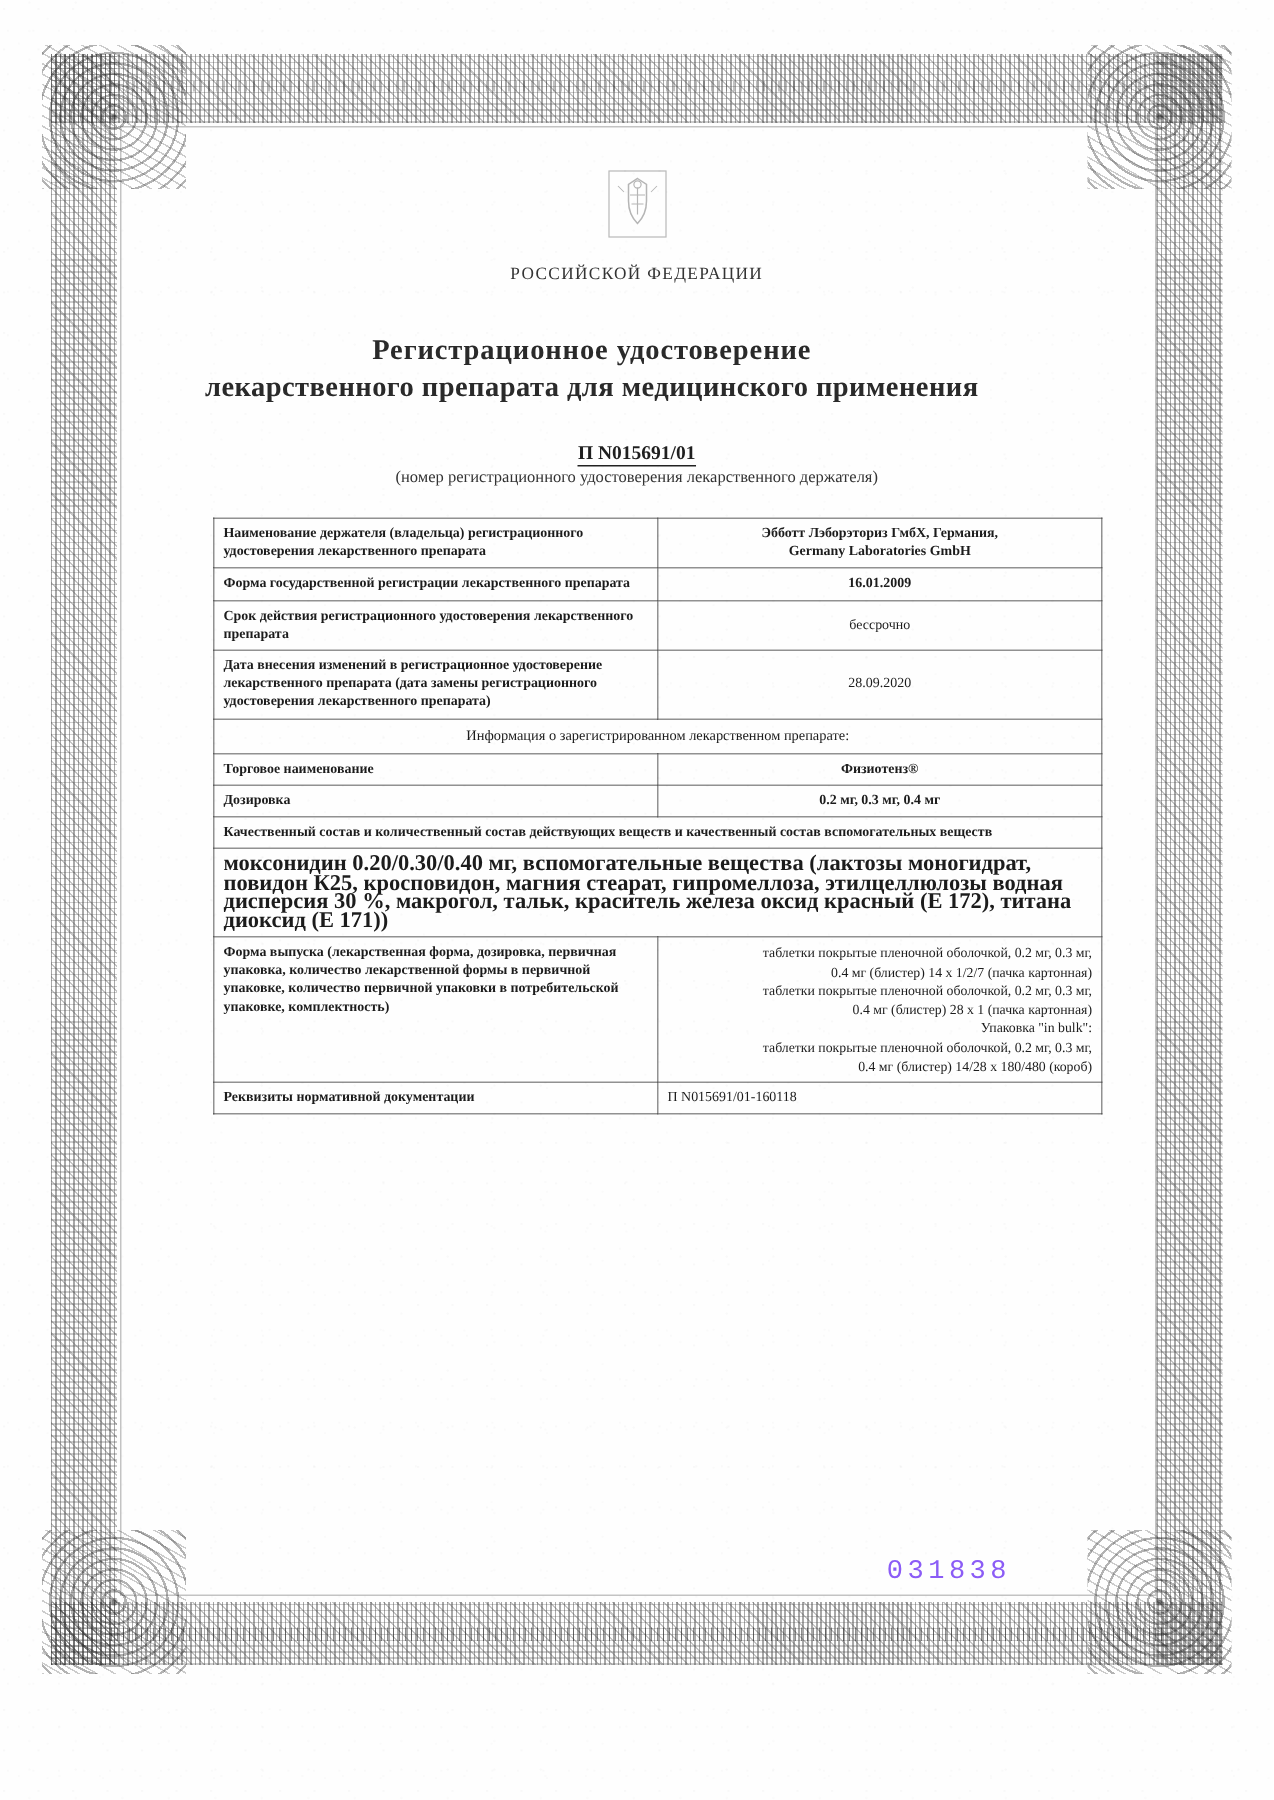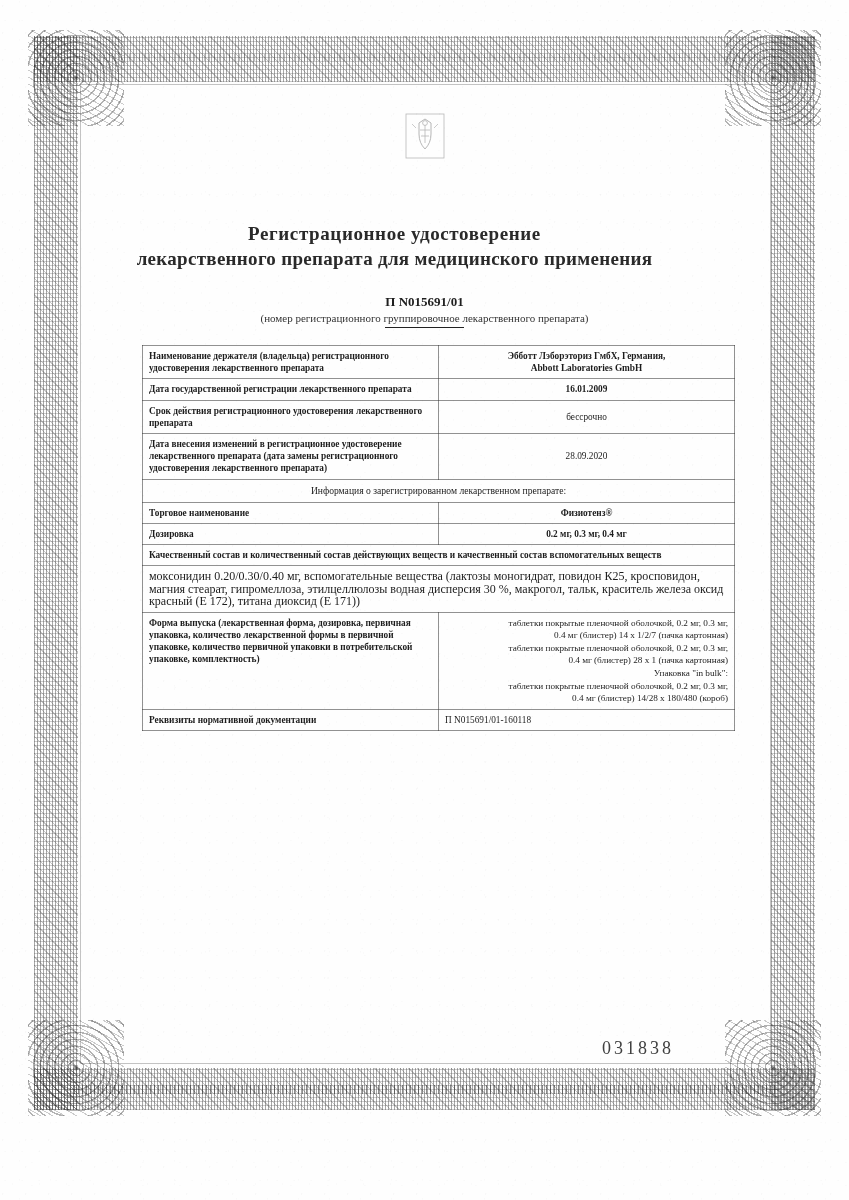--- a/index.html
+++ b/index.html
@@ -163,21 +163,21 @@
     left: 0;
     top: 294px;
     width: 849px;
     text-align: center;
     font-size: 13px;
     font-weight: bold;
     color: #1f1f1f;
   }
   .reg-number span {
     border-bottom: 1.5px solid #222;
-    padding-bottom: 18px;
+    padding-bottom: 1px;
     margin-top: 40px;
   }
   .reg-caption {
     position: absolute;
     left: 0;
     top: 312px;
     width: 849px;
     text-align: center;
     font-size: 11px;
     color: #333;
@@ -206,22 +206,22 @@
   td.v-center { vertical-align: middle; text-align: center; font-weight: bold; }
   td.l-center { vertical-align: middle; }
   td.full-span { font-weight: bold; }
   td.span-center {
     text-align: center;
     font-weight: normal;
     font-size: 9.6px;
     padding: 5px 6px;
   }
   td.compo-text {
-    font-weight: normal;
-    font-size: 12px;
+    font-weight: bold;
+    font-size: 15px;
     line-height: 12.4px;
   }
   td.pack-text {
     font-weight: normal;
     font-size: 9.2px;
     line-height: 12.6px;
     text-align: right;
     vertical-align: top;
   }
   td.norm-val {
@@ -233,24 +233,24 @@
 
   
   .serial {
     position: absolute;
     left: 0;
     top: 1038px;
     width: 804px;
     text-align: right;
     padding-right: 130px;
     box-sizing: border-box;
-    font-family: Liberation Serif, serif;
+    font-family: Liberation Mono, monospace;
     font-size: 18px;
     letter-spacing: 3px;
-    color: #404040;
+    color: #8b5cf6;
   }
 
   
   .scan-noise {
     position: absolute;
     left: 0; top: 0;
     width: 849px; height: 1200px;
     pointer-events: none;
     background-image:
       radial-gradient(circle at 12% 22%, rgba(0,0,0,0.030) 0.6px, transparent 1px),
@@ -287,43 +287,44 @@
       <svg viewBox="0 0 42 48" width="42" height="48" aria-hidden="true">
         <rect x="2" y="2" width="38" height="44" fill="none" stroke="#333" stroke-width="0.8"></rect>
         <path d="M21 7 L27 11 L27 22 Q27 31 21 37 Q15 31 15 22 L15 11 Z" fill="none" stroke="#2b2b2b" stroke-width="1"></path>
         <path d="M21 13 L21 31 M16 18 L26 18 M17 24 L25 24" stroke="#2b2b2b" stroke-width="0.8"></path>
         <circle cx="21" cy="11" r="2.4" fill="none" stroke="#2b2b2b" stroke-width="0.8"></circle>
         <path d="M12 16 L8 12 M30 16 L34 12" stroke="#2b2b2b" stroke-width="0.7"></path>
       </svg>
     </div>
 
     <div class="ministry">
+      <div>РОССИЙСКОЙ ФЕДЕРАЦИИ</div>
     </div>
 
     <div class="doc-title">
       <div class="line1">Регистрационное удостоверение</div>
       <div class="line2">лекарственного препарата для медицинского применения</div>
     </div>
 
     <div class="reg-number">
       <span>П N015691/01</span>
     </div>
-    <div class="reg-caption">(номер регистрационного группировочное лекарственного препарата)</div>
+    <div class="reg-caption">(номер регистрационного удостоверения лекарственного держателя)</div>
 
     <table class="reg-table">
       <tbody>
         <tr>
           <td class="col-label">Наименование держателя (владельца) регистрационного удостоверения лекарственного препарата</td>
           <td class="col-value v-center">
             <div>Эбботт Лэборэториз ГмбХ, Германия,</div>
-            <div>Abbott Laboratories GmbH</div>
+            <div>Germany Laboratories GmbH</div>
           </td>
         </tr>
         <tr>
-          <td class="col-label">Дата государственной регистрации лекарственного препарата</td>
+          <td class="col-label">Форма государственной регистрации лекарственного препарата</td>
           <td class="col-value v-center">16.01.2009</td>
         </tr>
         <tr>
           <td class="col-label">Срок действия регистрационного удостоверения лекарственного препарата</td>
           <td class="col-value v-center" style="font-weight:normal">бессрочно</td>
         </tr>
         <tr>
           <td class="col-label">Дата внесения изменений в регистрационное удостоверение лекарственного препарата (дата замены регистрационного удостоверения лекарственного препарата)</td>
           <td class="col-value v-center" style="font-weight:normal">28.09.2020</td>
         </tr>

